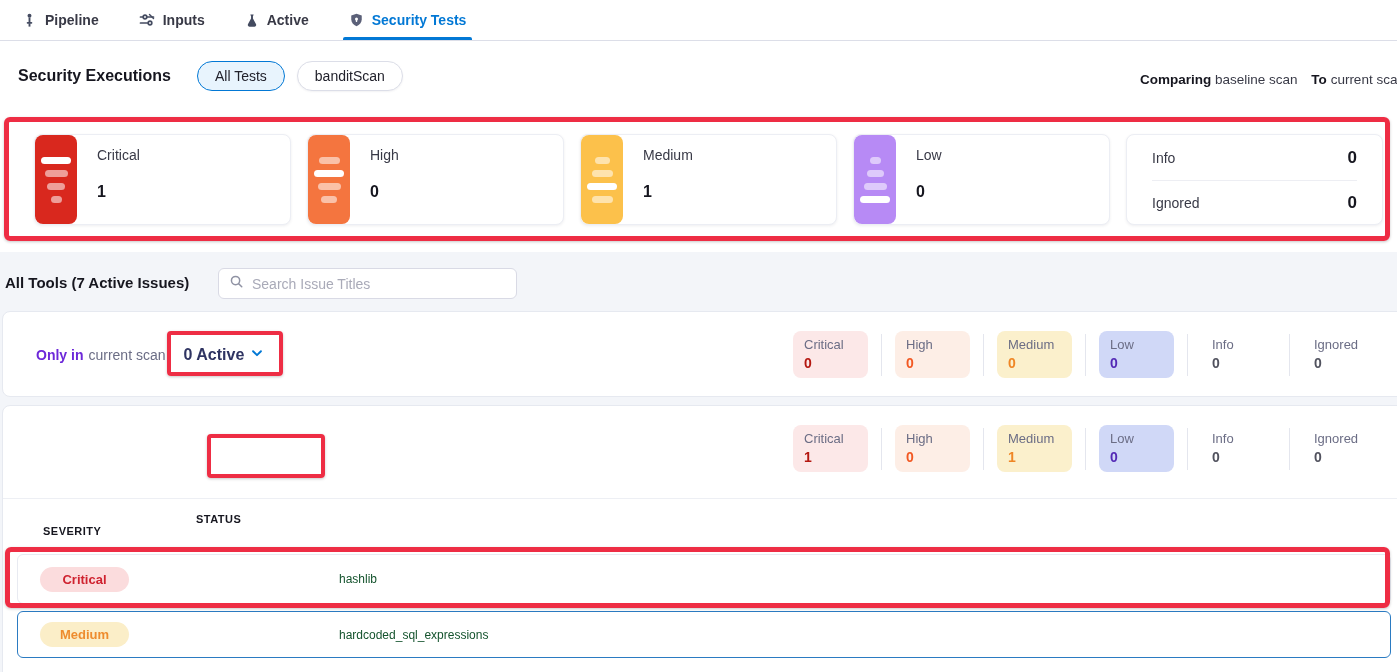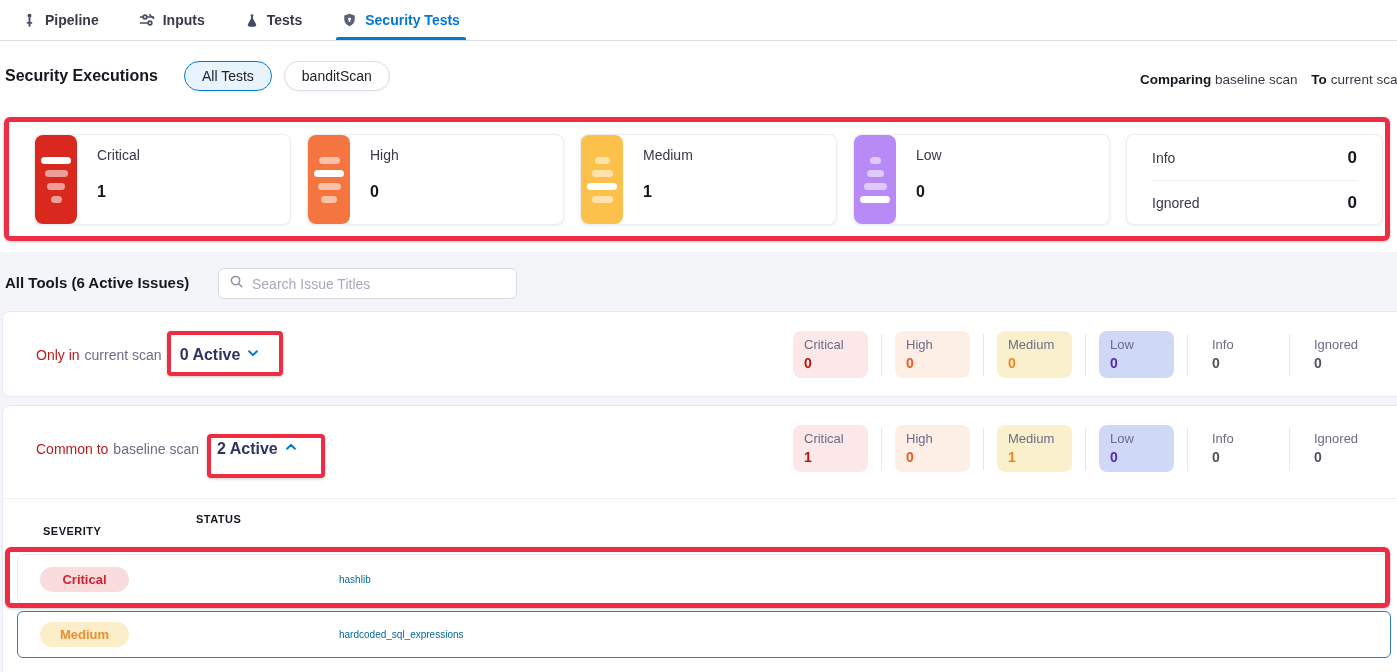--- a/index.html
+++ b/index.html
@@ -9,21 +9,21 @@
   
   .bg-top { position:absolute; left:0; top:0; width:1397px; height:252px; background:#ffffff; }
   .tabbar { position:absolute; left:0; top:0; width:1397px; height:41px; background:#fff; border-bottom:1px solid #dcdee8; display:flex; align-items:stretch; padding-left:20px; z-index:5; }
   .tab { display:flex; align-items:center; gap:8px; font-size:14px; font-weight:700; color:#383946; padding:0 2px; margin-right:36px; position:relative; cursor:pointer; }
   .tab svg { display:block; }
   .tab.active { color:#0278d5; }
   .tab.active::after { content:""; position:absolute; left:-4px; right:-4px; bottom:0; height:3px; background:#0278d5; border-radius:2px 2px 0 0; }
 
   
   .exec-header { position:absolute; left:0; top:41px; width:1397px; height:70px; display:flex; align-items:center; }
-  .exec-title { font-size:16px; font-weight:700; margin-left:5px; color:#16161f; }
+  .exec-title { font-size:16px; font-weight:700; margin-left:18px; color:#16161f; }
   .pill { height:30px; border-radius:16px; display:inline-flex; align-items:center; padding:0 17px; font-size:14px; color:#22222c; background:#fff; border:1px solid #dcdee8; box-shadow:0 1px 2px rgba(40,41,61,.06); cursor:pointer; }
   .pill.selected { background:#e8f4fd; border:1px solid #0278d5; box-shadow:none; }
   .pill + .pill { margin-left:12px; }
   .pills { margin-left:26px; display:flex; }
   .comparing { position:absolute; left:1140px; top:72px; font-size:13.5px; color:#383946; white-space:nowrap; }
   .comparing b { color:#16161f; }
   .comparing .sp { display:inline-block; width:10px; }
 
   
   .cards { position:absolute; left:34px; top:134px; display:flex; gap:16px; }
@@ -48,21 +48,21 @@
   .searchbox { position:absolute; left:218px; top:268px; width:299px; height:31px; background:#fff; border:1px solid #d9dae5; border-radius:6px; display:flex; align-items:center; padding:0 10px; gap:8px; }
   .searchbox input { border:none; outline:none; flex:1; font-size:14px; font-family:"Liberation Sans",sans-serif; color:#383946; background:transparent; }
   .searchbox input::placeholder { color:#a9aab8; }
 
   
   .panel { position:absolute; left:2px; width:1415px; background:#fff; border:1px solid #e6e9f0; border-radius:8px; }
   .panel1 { top:311px; height:86px; }
   .panel2 { top:405px; height:400px; }
   .group-head { position:absolute; left:0; top:0; width:100%; height:86px; }
   .group-left { position:absolute; left:33px; top:0; height:86px; display:flex; align-items:center; font-size:14px; }
-  .gp-prefix { font-weight:400; color:#b91c1c; }
+  .gp-prefix { font-weight:700; color:#6d28d9; }
   .gp-scope { color:#6b6d85; margin-left:5px; }
   .gp-active { margin-left:18px; font-size:16px; font-weight:700; color:#2f3462; display:flex; align-items:center; gap:6px; cursor:pointer; }
   .chips { position:absolute; left:790px; top:19px; display:flex; align-items:center; }
   .chip { width:75px; height:47px; border-radius:8px; padding:6px 0 0 11px; }
   .chip .c-lbl { font-size:13px; color:#6b6d85; }
   .chip .c-num { font-size:14px; font-weight:700; margin-top:3px; }
   .chip-critical { background:#fce8e8; } .chip-critical .c-num { color:#b41710; }
   .chip-high { background:#fdeee6; } .chip-high .c-num { color:#f25822; }
   .chip-medium { background:#fbf0cc; } .chip-medium .c-num { color:#ef8625; }
   .chip-low { background:#d0d8f7; } .chip-low .c-num { color:#5329b5; }
@@ -72,21 +72,21 @@
   .head-div { position:absolute; left:0; top:92px; width:100%; height:1px; background:#edeff4; }
   .tbl-headers { position:absolute; top:107px; left:0; width:100%; font-size:11px; font-weight:700; letter-spacing:.5px; color:#16161f; }
   .th-sev { position:absolute; left:40px;margin-top:12px; } .th-status { position:absolute; left:193px; } .th-title { position:absolute; left:338px;margin-top:44px; }
 
   .issue-row { position:absolute; left:14px; width:1374px; background:#fff; border:1px solid #e8eaf1; border-radius:6px; display:flex; align-items:center; cursor:pointer; }
   .row1 { top:148px; height:50px; }
   .row2 { top:205px; height:47px; border:1.5px solid #2b7bc2; }
   .sev-pill { margin-left:22px; width:89px; height:25px; border-radius:13px; display:flex; align-items:center; justify-content:center; font-size:13px; font-weight:700; }
   .sev-pill.p-critical { background:#fbdcdd; color:#cf222f; }
   .sev-pill.p-medium { background:#fbeec8; color:#ee8c2e; }
-  .row-title { position:absolute; left:321px; font-size:10px; color:#0369a1; }
+  .row-title { position:absolute; left:321px; font-size:12px; color:#14532d; }
 
   
   .anno { position:absolute; border:5px solid #ee2d44; border-radius:6px; z-index:20; box-shadow:0 1px 3px rgba(0,0,0,.22); pointer-events:none; }
   .anno-cards { left:4px; top:117px; width:1386px; height:124px; }
   .anno-dd1 { left:167px; top:331px; width:116px; height:45px; border-width:4px; border-radius:4px; }
   .anno-dd2 { left:207px; top:434px; width:118px; height:44px; border-width:4px; border-radius:4px; }
   .anno-row { left:5px; top:547px; width:1385px; height:61px; }
 </style>
 </head>
 <body>
@@ -116,21 +116,21 @@
         </svg>
       </span>
     <span>Inputs</span>
   </div>
   <div class="tab">
     <span>
         <svg width="14" height="15" viewBox="0 0 16 16" fill="#444b60">
           <path d="M6.2 1h3.6v1.4h-.7v3.4l3.4 6.3a2 2 0 0 1-1.8 3H5.3a2 2 0 0 1-1.8-3l3.4-6.3V2.4h-.7V1z"></path>
         </svg>
       </span>
-    <span>Tests</span>
+    <span>Active</span>
   </div>
   <div class="tab active">
     <span>
         <svg width="15" height="16" viewBox="0 0 16 16">
           <path d="M8 1.2l5.6 2v4.1c0 3.4-2.3 6-5.6 7.4C4.7 13.3 2.4 10.7 2.4 7.3V3.2L8 1.2z" fill="#5b6078"></path>
           <circle cx="8" cy="7" r="1.6" fill="#fff"></circle>
           <rect x="7.3" y="7.5" width="1.4" height="2.6" fill="#fff"></rect>
         </svg>
       </span>
     <span>Security Tests</span>
@@ -198,21 +198,21 @@
       <span class="num">0</span>
     </div>
     <div class="info-div"></div>
     <div class="info-row">
       <span class="lbl">Ignored</span>
       <span class="num">0</span>
     </div>
   </div>
 </div>
 
-<div class="alltools-title">All Tools (6 Active Issues)</div>
+<div class="alltools-title">All Tools (7 Active Issues)</div>
 <div class="searchbox">
   <span><svg width="15" height="15" viewBox="0 0 16 16" fill="none" stroke="#8f92a3" stroke-width="1.6" stroke-linecap="round">
         <circle cx="7" cy="7" r="4.4"></circle>
         <path d="M10.4 10.4l3.2 3.2"></path>
       </svg></span>
   <input type="text" placeholder="Search Issue Titles" style="">
 </div>
 
 <div class="panel panel1">
   <div class="group-head">
@@ -255,30 +255,20 @@
       <div class="chip chip-plain">
           <div class="c-lbl">Ignored</div>
           <div class="c-num">0</div>
         </div>
     </div>
   </div>
 </div>
 
 <div class="panel panel2">
   <div class="group-head">
-    <div class="group-left">
-      <span class="gp-prefix">Common to</span>
-      <span class="gp-scope">baseline scan</span>
-      <span class="gp-active">
-        <span>2 Active</span>
-        <span><svg width="14" height="14" viewBox="0 0 16 16" fill="none" stroke="#0278d5" stroke-width="2.2" stroke-linecap="round" stroke-linejoin="round">
-              <path d="M3.5 10l4.5-4.5L12.5 10"></path>
-            </svg></span>
-      </span>
-    </div>
     <div class="chips">
       <div class="chip chip-critical">
           <div class="c-lbl">Critical</div>
           <div class="c-num">1</div>
         </div>
       <div class="chip-div"></div>
       <div class="chip chip-high">
           <div class="c-lbl">High</div>
           <div class="c-num">0</div>
         </div>

